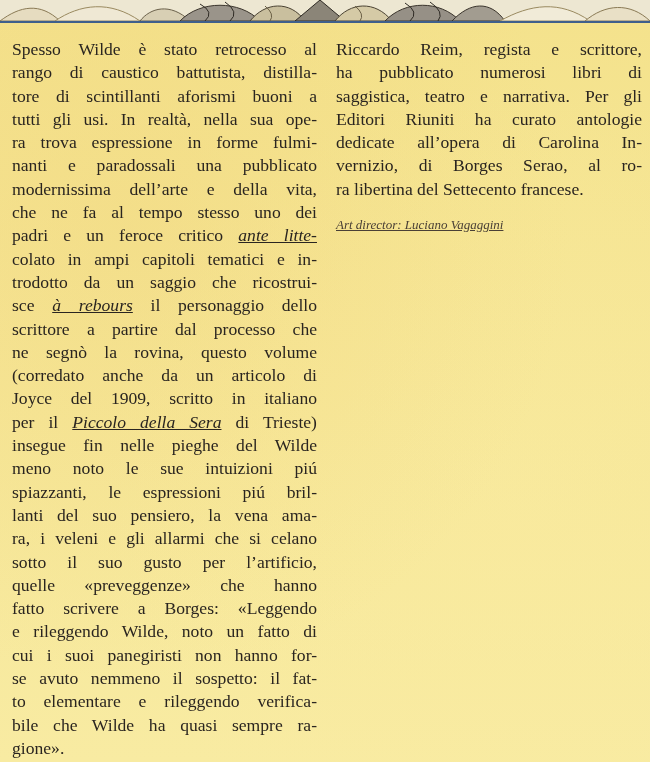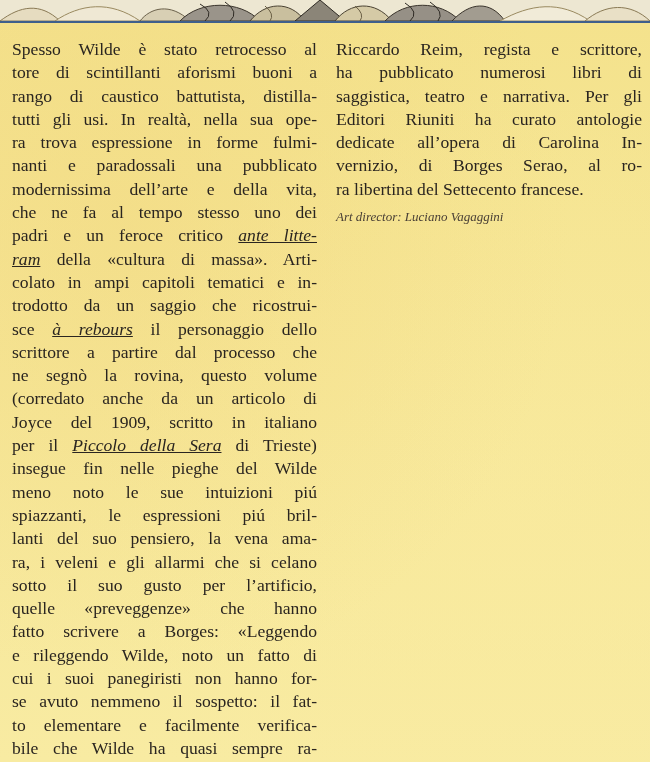--- a/index.html
+++ b/index.html
@@ -25,22 +25,22 @@
     .col {
       position: absolute; top: 38px;
       font-size: 17.6px; line-height: 23.3px;
     }
     .col-left { left: 12px; width: 305px; }
     .col-right { left: 336px; width: 306px; }
     .line { display: block; white-space: nowrap; }
     .just { text-align: justify; text-align-last: justify; }
     .last { text-align: center; text-align-last: left; }
     .credit {
-      position: absolute; left: 336px; top: 209px;
-      font-size: 13px; font-style: italic; color: #4a4036;
+      position: absolute; left: 336px; top: 217px;
+      font-size: 13px; font-style: italic; color: #4a4036; text-decoration: underline;
     }
     em { font-style: italic; text-decoration: underline; }
   </style>
 </head>
 <body>
 
 <div class="banner">
   <svg width="650" height="21" viewBox="0 0 650 21">
     <rect x="0" y="0" width="650" height="21" fill="#ede7d2"></rect>
     <path d="M0,21 C20,6 40,2 60,21 Z" fill="#e6dcc0" stroke="#8a7a55" stroke-width="1"></path>
@@ -55,49 +55,48 @@
     <path d="M500,21 C530,4 560,0 590,21 Z" fill="#f1ebd8" stroke="#9a8a60" stroke-width="1"></path>
     <path d="M585,21 C605,4 630,2 650,21 Z" fill="#e9e0c6" stroke="#8a7a55" stroke-width="1"></path>
     <path d="M200,4 Q215,12 205,21 M225,2 Q240,12 230,21 M405,3 Q420,12 410,21 M430,2 Q445,12 438,21" stroke="#2e2a24" stroke-width="1" fill="none"></path>
     <path d="M265,6 Q275,14 270,21 M355,6 Q365,14 360,21" stroke="#6a5f45" stroke-width="1" fill="none"></path>
   </svg>
 </div>
 <div class="rule"></div>
 
 <div class="col col-left" id="col-left">
     <span class="line just"><span>Spesso Wilde è stato retrocesso al</span></span>
+    <span class="line just"><span>rango di caustico battutista, distilla-</span></span>
     <span class="line just"><span>tore di scintillanti aforismi buoni a</span></span>
-    <span class="line just"><span>rango di caustico battutista, distilla-</span></span>
     <span class="line just"><span>tutti gli usi. In realtà, nella sua ope-</span></span>
     <span class="line just"><span>ra trova espressione in forme fulmi-</span></span>
     <span class="line just"><span>nanti e paradossali una pubblicato</span></span>
     <span class="line just"><span>modernissima dell’arte e della vita,</span></span>
     <span class="line just"><span>che ne fa al tempo stesso uno dei</span></span>
     <span class="line just"><span>padri e un feroce critico </span><em>ante litte-</em></span>
-    <span class="line just"><em>ram</em><span> della «cultura di massa». Arti-</span></span>
     <span class="line just"><span>colato in ampi capitoli tematici e in-</span></span>
     <span class="line just"><span>trodotto da un saggio che ricostrui-</span></span>
     <span class="line just"><span>sce </span><em>à rebours</em><span> il personaggio dello</span></span>
     <span class="line just"><span>scrittore a partire dal processo che</span></span>
     <span class="line just"><span>ne segnò la rovina, questo volume</span></span>
     <span class="line just"><span>(corredato anche da un articolo di</span></span>
     <span class="line just"><span>Joyce del 1909, scritto in italiano</span></span>
     <span class="line just"><span>per il </span><em>Piccolo della Sera</em><span> di Trieste)</span></span>
     <span class="line just"><span>insegue fin nelle pieghe del Wilde</span></span>
     <span class="line just"><span>meno noto le sue intuizioni piú</span></span>
     <span class="line just"><span>spiazzanti, le espressioni piú bril-</span></span>
     <span class="line just"><span>lanti del suo pensiero, la vena ama-</span></span>
     <span class="line just"><span>ra, i veleni e gli allarmi che si celano</span></span>
     <span class="line just"><span>sotto il suo gusto per l’artificio,</span></span>
     <span class="line just"><span>quelle «preveggenze» che hanno</span></span>
     <span class="line just"><span>fatto scrivere a Borges: «Leggendo</span></span>
     <span class="line just"><span>e rileggendo Wilde, noto un fatto di</span></span>
     <span class="line just"><span>cui i suoi panegiristi non hanno for-</span></span>
     <span class="line just"><span>se avuto nemmeno il sospetto: il fat-</span></span>
-    <span class="line just"><span>to elementare e facilmente verifica-</span></span>
+    <span class="line just"><span>to elementare e rileggendo verifica-</span></span>
     <span class="line just"><span>bile che Wilde ha quasi sempre ra-</span></span>
     <span class="line last"><span>gione».</span></span>
   </div>
 <div class="col col-right" id="col-right">
     <span class="line just"><span>Riccardo Reim, regista e scrittore,</span></span>
     <span class="line just"><span>ha pubblicato numerosi libri di</span></span>
     <span class="line just"><span>saggistica, teatro e narrativa. Per gli</span></span>
     <span class="line just"><span>Editori Riuniti ha curato antologie</span></span>
     <span class="line just"><span>dedicate all’opera di Carolina In-</span></span>
     <span class="line just"><span>vernizio, di Borges Serao, al ro-</span></span>

